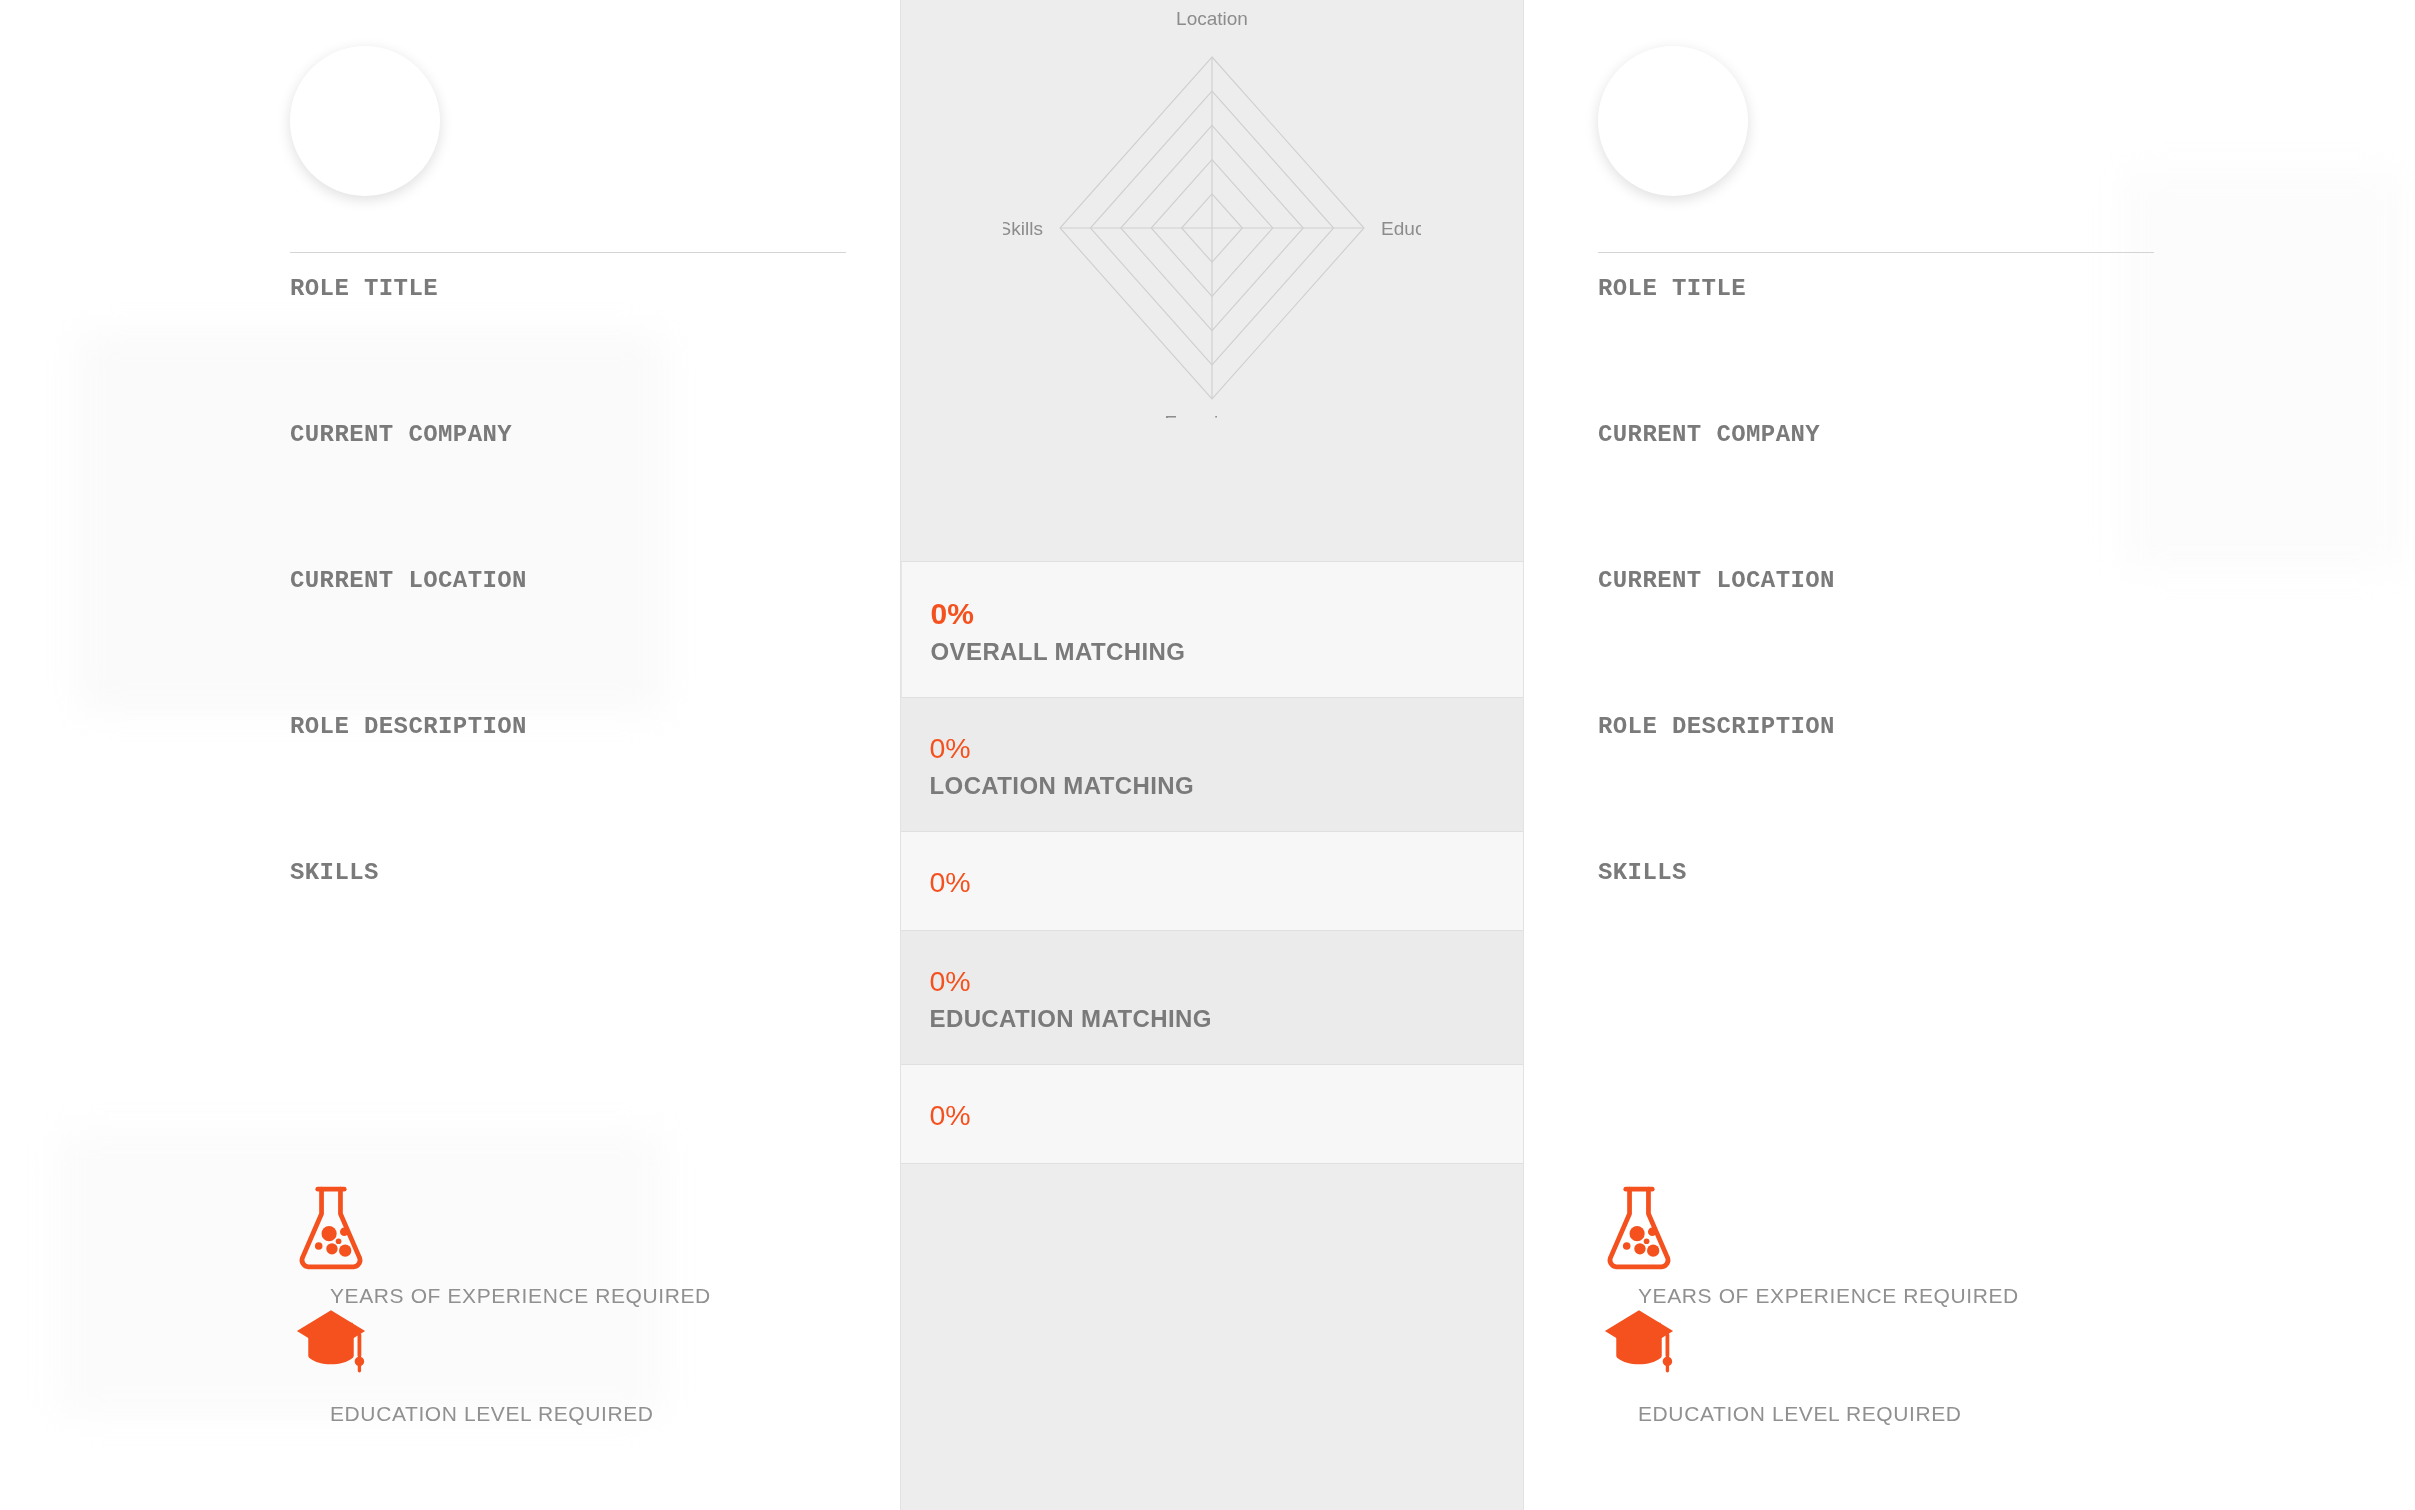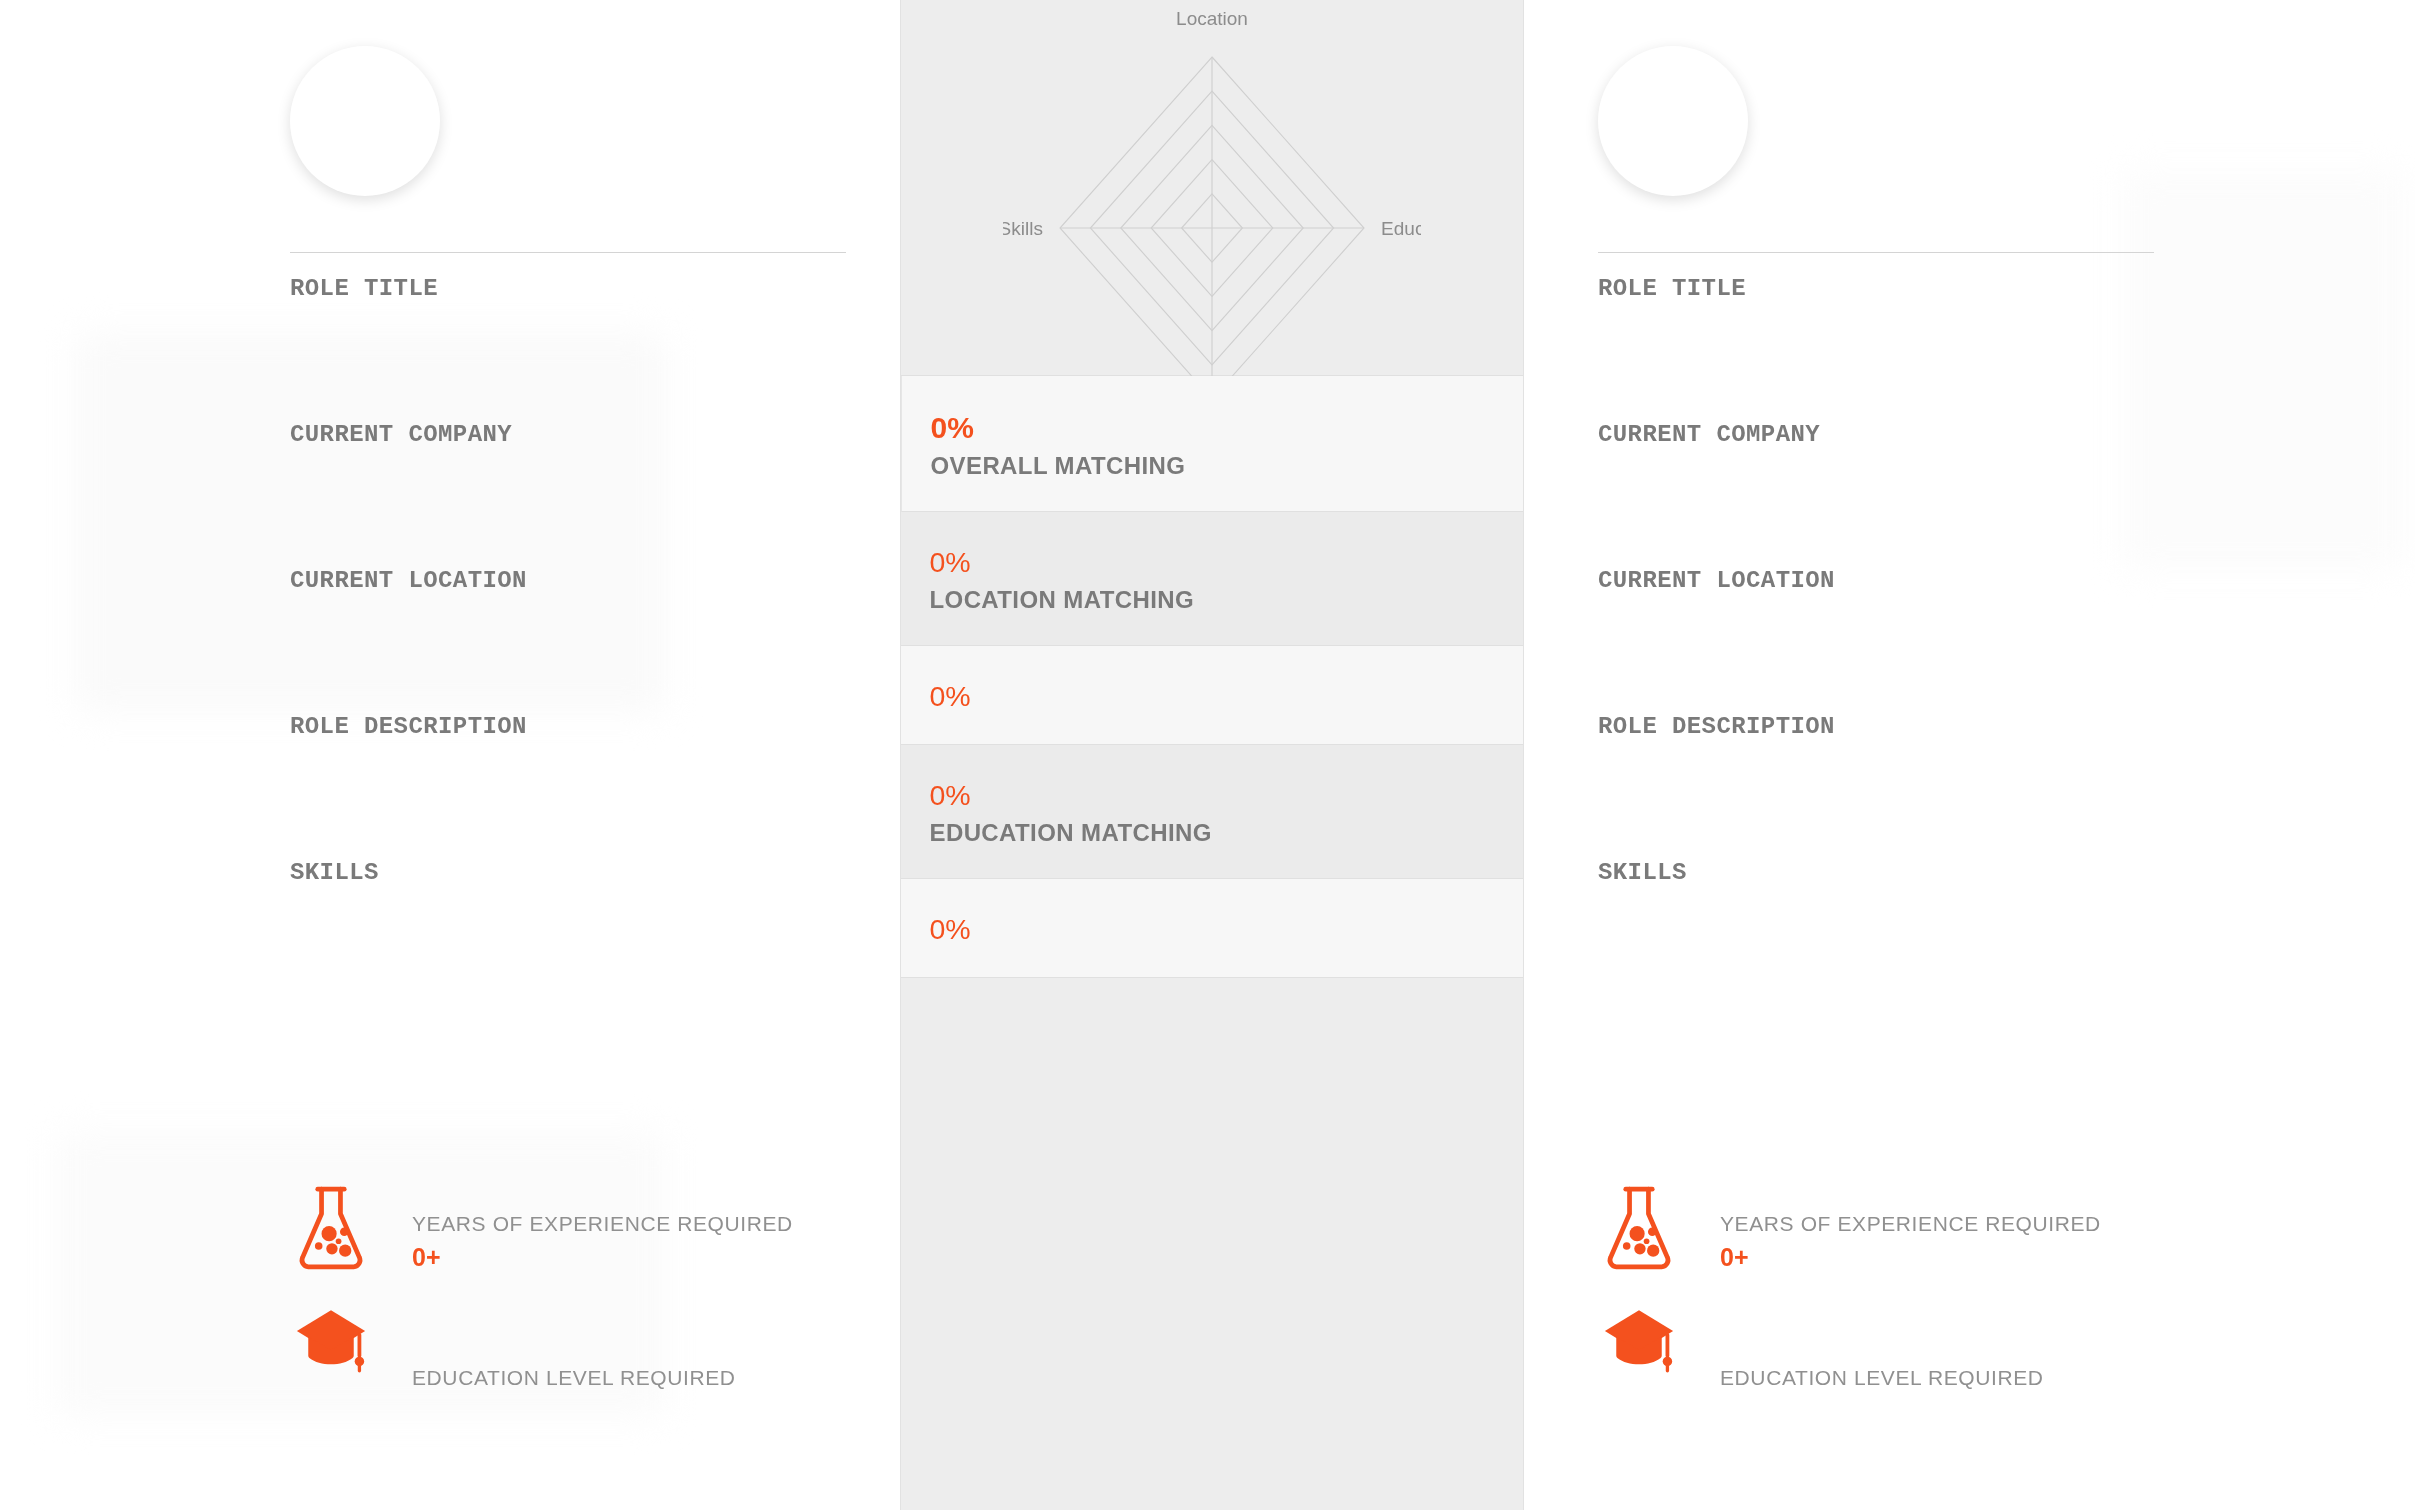--- a/index.html
+++ b/index.html
@@ -79,21 +79,22 @@
     color: #7a7a7a;
     line-height: 1.1;
     font-family: Liberation Mono, monospace;
   }
 
   
   .req-row {
     position: absolute;
     left: 57px;
     display: flex;
-    align-items: flex-end;
+    align-items: flex-start;
+    flex-direction: column;
   }
   .req-row.experience { top: 1184px; }
   .req-row.education  { top: 1308px; }
 
   .req-icon {
     width: 82px;
     height: 88px;
     flex: 0 0 82px;
     display: flex;
     align-items: flex-start;
@@ -126,21 +127,21 @@
     width: 624px;
     height: 1510px;
     background: #ededed;
     border-left: 1px solid #e2e2e2;
     border-right: 1px solid #e2e2e2;
   }
 
   .radar-wrap {
     position: relative;
     width: 100%;
-    height: 376px;
+    height: 562px;
     background: #ededed;
     border-bottom: 1px solid #e0e0e0;
   }
 
   .radar-wrap svg { display: block; margin: 0 auto; }
 
   .radar-label {
     font-family: "Liberation Sans", sans-serif;
     font-size: 20px;
     fill: #8c8c8c;

